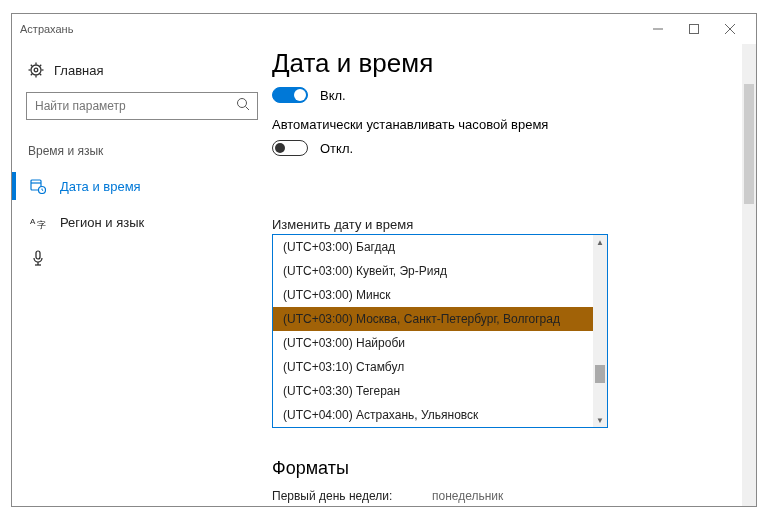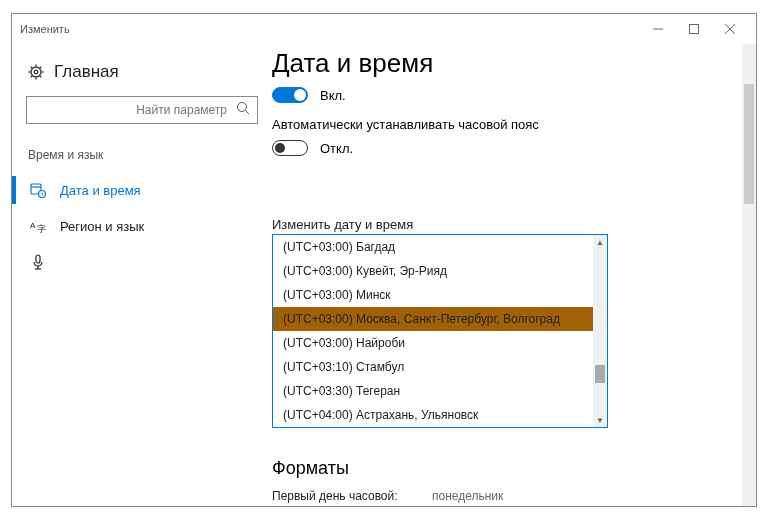--- a/index.html
+++ b/index.html
@@ -47,36 +47,35 @@
     padding: 10px 0 0 0;
     display: flex;
     flex-direction: column;
   }
   .home {
     display: flex;
     align-items: center;
     gap: 10px;
     padding: 8px 16px 10px 16px;
     color: #222;
-    font-size: 17px;
+    font-size: 13px;
   }
   .search {
     margin: 4px 14px 18px 14px;
     position: relative;
   }
   .search input {
     width: 100%;
     height: 28px;
     border: 1px solid #888;
     padding: 0 30px 0 8px;
     font-size: 12px;
     color: #555;
     font-family: inherit;
     outline: none;
-    text-align: right;
   }
   .search .mag {
     position: absolute; right: 8px; top: 5px;
     color: #555;
   }
   .section {
     padding: 6px 16px 10px 16px;
     color: #555;
     font-size: 12px;
   }
@@ -201,21 +200,21 @@
   .kv .k { color: #222; width: 140px; }
   .kv .v { color: #666; }
   svg { display: block; }
 </style>
 </head>
 <body>
 
 <div class="window">
 
   <div class="titlebar">
-    <span class="title">Изменить</span>
+    <span class="title">Астрахань</span>
     <div class="win-controls">
       <div class="win-btn">
         <svg width="10" height="10" viewBox="0 0 10 10">
             <line x1="0" y1="5" x2="10" y2="5" stroke="#666" stroke-width="1"></line>
           </svg>
       </div>
       <div class="win-btn">
         <svg width="10" height="10" viewBox="0 0 10 10">
             <rect x="0.5" y="0.5" width="9" height="9" fill="none" stroke="#666" stroke-width="1"></rect>
           </svg>
@@ -305,21 +304,21 @@
       </div>
 
       <div class="main-inner">
         <h1>Дата и время</h1>
 
         <div class="toggle-row">
           <div class="toggle on"></div>
           <span>Вкл.</span>
         </div>
 
-        <div class="label-row">Автоматически устанавливать часовой пояс</div>
+        <div class="label-row">Автоматически устанавливать часовой время</div>
         <div class="toggle-row">
           <div class="toggle off"></div>
           <span>Откл.</span>
         </div>
 
         <div class="cut-row">Изменить дату и время</div>
 
         <div class="dropdown-open">
           <div class="dd-scroll">
             <div class="up">▲</div>
@@ -333,20 +332,20 @@
               <div class="dd-item selected">(UTC+03:00) Москва, Санкт-Петербург, Волгоград</div>
               <div class="dd-item">(UTC+03:00) Найроби</div>
               <div class="dd-item">(UTC+03:10) Стамбул</div>
               <div class="dd-item">(UTC+03:30) Тегеран</div>
               <div class="dd-item">(UTC+04:00) Астрахань, Ульяновск</div>
             </div>
         </div>
 
         <h2>Форматы</h2>
         <div class="kv">
-          <span class="k">Первый день часовой:</span>
+          <span class="k">Первый день недели:</span>
           <span class="v">понедельник</span>
         </div>
       </div>
     </div>
 
   </div>
 </div>
 
 </body></html>

